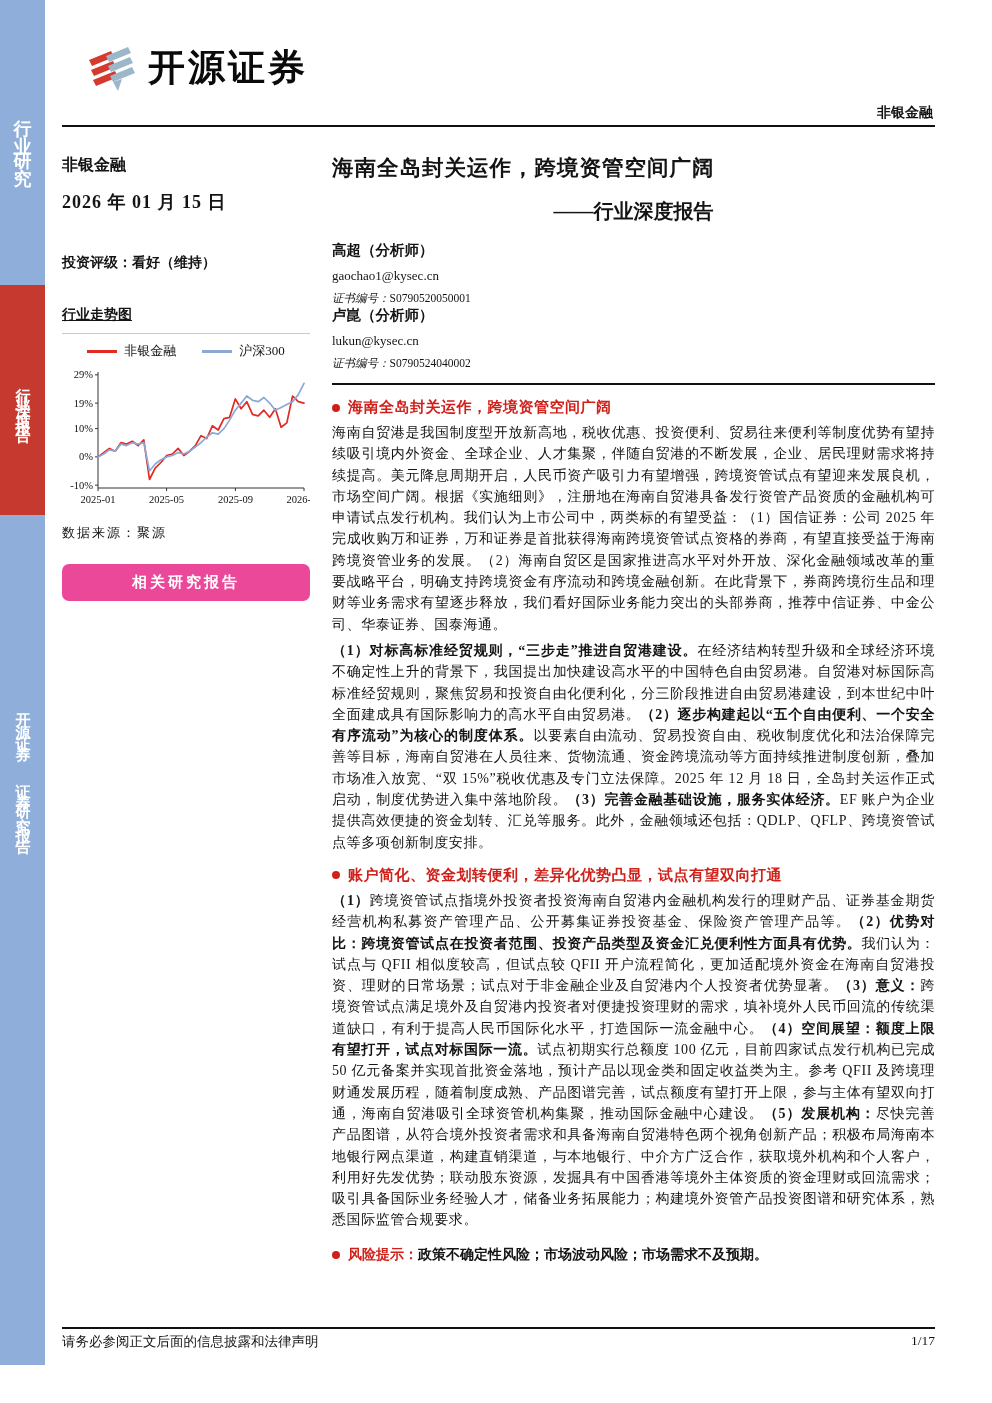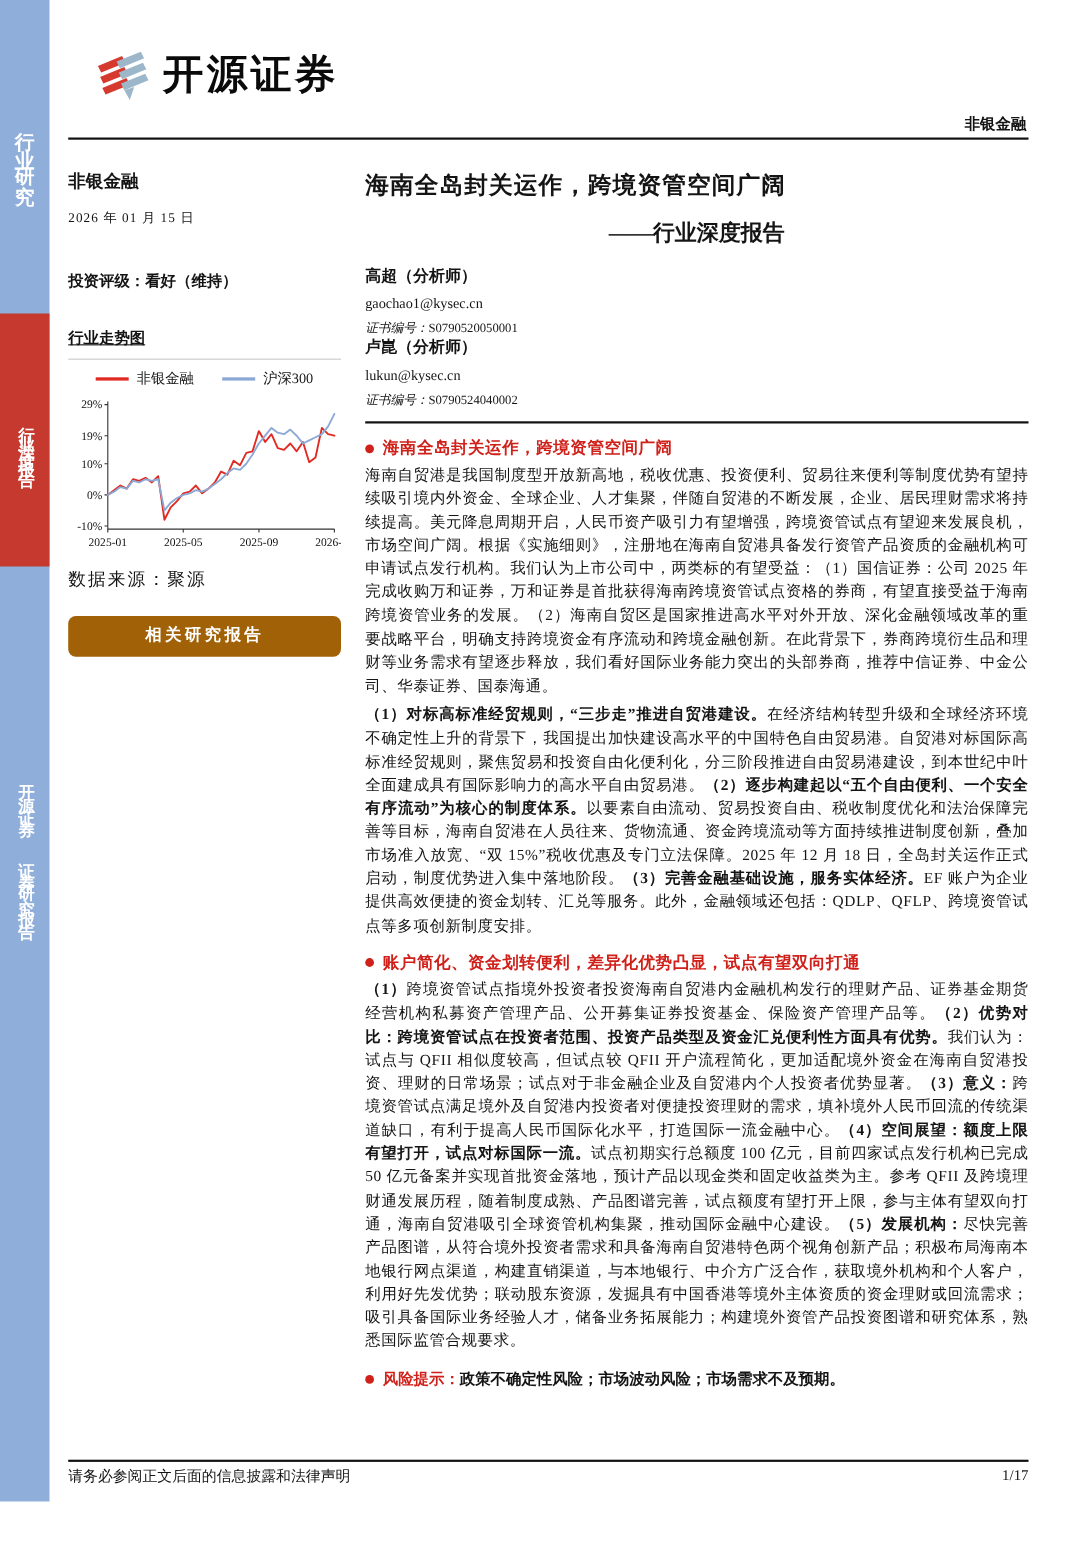--- a/index.html
+++ b/index.html
@@ -26,32 +26,32 @@
   .logo-text{font-family:"Liberation Sans",sans-serif;font-weight:900;font-size:37px;
              color:#0a0a0a;letter-spacing:3px;}
   .header-category{position:absolute;right:2px;bottom:3px;font-weight:bold;font-size:14px;}
 
   .cols{display:flex;}
   .col-left{flex:none;width:248px;padding-top:28px;}
   .col-right{flex:1;margin-left:22px;padding-top:22px;}
 
   
   .industry{font-size:16px;font-weight:bold;}
-  .date{font-size:12px;margin-top:14px;letter-spacing:1px;}
+  .date{font-size:18px;margin-top:14px;letter-spacing:1px;font-weight:bold;}
   .rating{font-size:14px;font-weight:bold;margin-top:40px;}
   .chart-title{font-size:14px;font-weight:bold;margin-top:34px;padding-bottom:9px;
                border-bottom:1px solid #c9c9c9;text-decoration:underline;}
   .chart-box{margin-top:8px;}
   .legend{display:flex;justify-content:center;gap:26px;align-items:center;font-size:13px;}
   .legend-item{display:flex;align-items:center;}
   .legend .swatch{display:inline-block;width:30px;height:3px;margin-right:7px;}
   .chart-svg{display:block;margin-top:4px;}
   .chart-svg text{font-family:"Liberation Serif",serif;font-size:10.5px;fill:#111;}
-  .source{font-size:16px;margin-top:10px;letter-spacing:2px;font-family:Liberation Mono, monospace;}
-  .related-box{margin-top:22px;background:#a16207;color:#fff;border-radius:7px;height:37px;
+  .source{font-size:13px;margin-top:10px;letter-spacing:2px;font-family:Liberation Mono, monospace;}
+  .related-box{margin-top:22px;background:#ec4899;color:#fff;border-radius:7px;height:37px;
                line-height:37px;text-align:center;font-weight:bold;font-size:15px;letter-spacing:3px;}
   .related-list{list-style:none;padding:0;margin:16px 0 0;}
   .related-list li{font-size:13.5px;line-height:27px;margin-bottom:9px;letter-spacing:0.4px;
                    text-align:justify;}
 
   
   .doc-title{font-size:21.5px;font-weight:bold;margin:4px 0 0;letter-spacing:1px;}
   .doc-subtitle{text-align:center;font-weight:bold;font-size:20px;margin-top:16px;}
   .analysts-wrap{border-bottom:2.5px solid #111;padding-bottom:12px;}
   .analysts{display:flex;margin-top:16px;flex-direction:column;}

